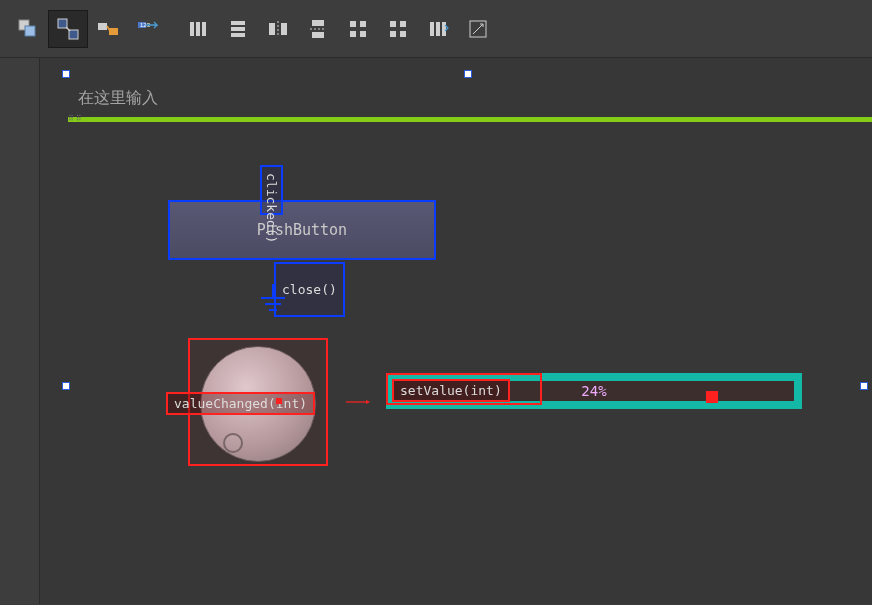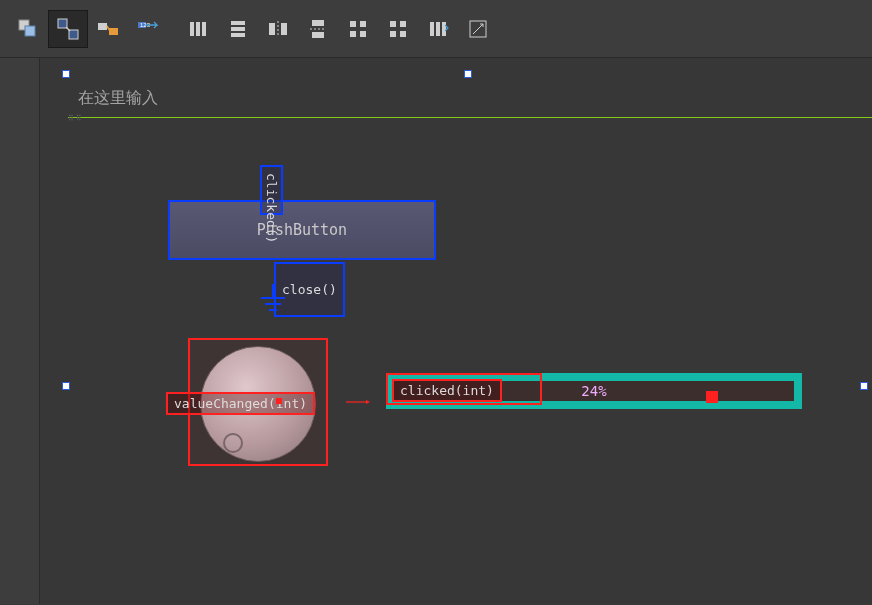--- a/index.html
+++ b/index.html
@@ -56,21 +56,21 @@
   }
 
   
   .header-input {
     position: absolute;
     left: 8px; top: 10px;
     width: 804px;
     color: #a5a5a5;
     font-size: 16px;
     padding: 8px 10px;
-    border-bottom: 1px solid #84cc16;
+    border-bottom: 5px solid #84cc16;
     background: #373737;
   }
   .dotgrip {
     position: absolute; left: 8px; top: 44px;
     color: #666; font-size: 8px; letter-spacing: 2px;
   }
 
   
   .pushbtn-wrap {
     position: absolute; left: 108px; top: 130px; width: 268px; height: 60px;
@@ -294,16 +294,16 @@
       <polygon points="50,0 60,5 50,10" fill="#ff2020"></polygon>
     </svg>
 
     <div style="position:absolute;left:216px;top:328px;width:6px;height:6px;background:#ff2020"></div>
 
     <div class="progress-wrap">
       <span>24%</span>
       <div class="progress-mark"></div>
     </div>
     <div class="slot-box"></div>
-    <div class="slot-red" style="left:332px;top:309px">clicked(int)</div>
+    <div class="slot-red" style="left:332px;top:309px">setValue(int)</div>
 
   </div>
 </div>
 
 </body></html>

